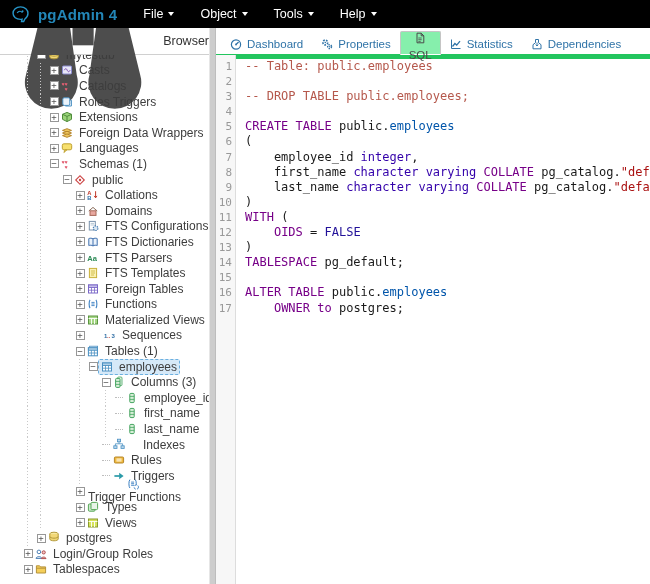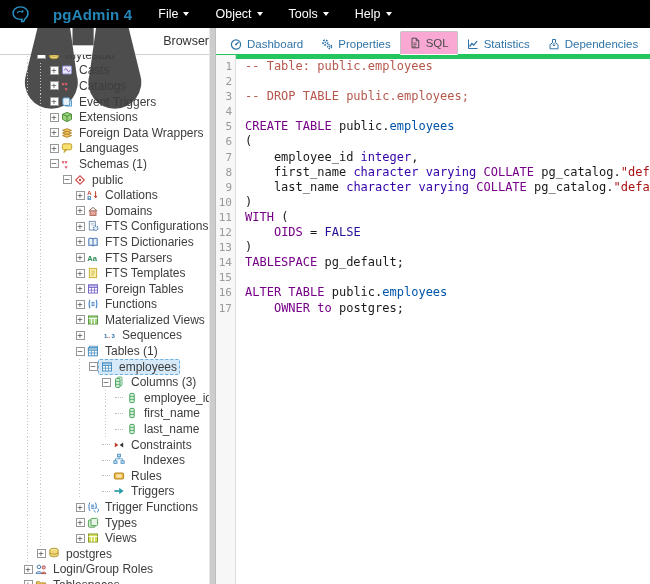--- a/index.html
+++ b/index.html
@@ -3,21 +3,21 @@
 <meta charset="utf-8">
 <style>
   html,body{margin:0;padding:0;}
   body{width:650px;height:584px;overflow:hidden;font-family:"Liberation Sans",sans-serif;background:#fff;position:relative;}
   .app{position:absolute;inset:0;}
 
   
   .topbar{position:absolute;top:0;left:0;width:650px;height:28px;background:var(--topbar,#000);display:flex;align-items:center;}
   .logo{display:flex;align-items:center;margin-left:10px;}
   .logo svg{width:21px;height:21px;}
-  .logo-text{color:var(--logoblue,#2386b7);font-size:15px;font-weight:bold;margin-left:22px;letter-spacing:.2px;}
+  .logo-text{color:var(--logoblue,#2386b7);font-size:15px;font-weight:bold;margin-left:7px;letter-spacing:.2px;}
   .menus{display:flex;margin-left:26px;gap:26px;}
   .menu{color:#fff;font-size:12.5px;display:flex;align-items:center;gap:5px;cursor:default;}
   .caret{width:0;height:0;border-left:3.5px solid transparent;border-right:3.5px solid transparent;border-top:4px solid #fff;display:inline-block;}
 
   
   .left-panel{position:absolute;top:28px;left:0;width:209px;bottom:0;background:#fff;border-right:1px solid #c2c2c2;overflow:hidden;}
   .panel-header{height:26px;border-bottom:1px solid #d0d0d0;display:flex;align-items:center;padding-left:9px;gap:6px;background:#fff;}
   .panel-header .ph-title{font-size:12.5px;color:#333;}
   .tree{position:absolute;top:27px;left:0;right:0;bottom:0;overflow:hidden;}
   .tree-inner{margin-top:-8px;}
@@ -33,21 +33,21 @@
   .rowsel{background:var(--selbg,#d6e9f8);border:1px dashed var(--selbd,#6cb0e0);border-radius:2px;display:flex;align-items:center;height:14px;padding-left:1px;margin-left:-1px;}
 
   
   .splitter{position:absolute;top:28px;left:209px;width:7px;bottom:0;background:var(--split,#cdcdcd);border-left:1px solid #e6e6e6;border-right:1px solid #bdbdbd;box-sizing:border-box;cursor:col-resize;}
 
   
   .right-panel{position:absolute;top:28px;left:216px;right:0;bottom:0;background:#fff;}
   .tabbar{height:26px;display:flex;align-items:flex-end;padding-left:5px;border-bottom:5px solid #22c55e;background:#fff;}
   .tab{height:22px;display:flex;align-items:center;gap:5px;padding:0 8px;font-size:11.5px;color:var(--accent,#2f73a7);border:1px solid transparent;border-bottom:none;margin-bottom:-1px;cursor:pointer;}
   .tab svg{width:12px;height:12px;}
-  .tab.active{background:#f9a8d4;border:1px solid #c5c5c5;border-bottom:1px solid #fff;border-radius:2px 2px 0 0;color:#4a4a4a;}
+  .tab.active{background:#86efac;border:1px solid #c5c5c5;border-bottom:1px solid #fff;border-radius:2px 2px 0 0;color:#4a4a4a;flex-direction:column;}
 
   
   .codewrap{position:absolute;top:27px;left:0;right:0;bottom:0;overflow:hidden;}
   .gutterbg{position:absolute;top:0;bottom:0;left:0;width:19px;background:var(--gbg,#f7f7f7);border-right:1px solid #ddd;}
   .code{position:relative;padding-top:4px;font-family:"DejaVu Sans Mono",monospace;font-size:12px;line-height:15.1px;}
   .cline{display:flex;}
   .ln{width:16px;flex:0 0 16px;text-align:right;padding-right:4px;color:var(--gtx,#999);font-size:11px;}
   .lc{white-space:pre;padding-left:9px;color:var(--pl,#1a1a1a);}
   .tok-kw{color:var(--kw,#770088);}
   .tok-atom{color:var(--atom,#221199);}
@@ -158,21 +158,21 @@
             <span class="exp">
               <span class="expbox">+</span>
             </span>
             <span style="display: flex; align-items: center;">
               <span class="ico">
                 <svg viewBox="0 0 12 12">
                   <rect x="1.8" y="1.8" width="7" height="7.6" rx="1.4" fill="#eaf3fb" stroke="#4a90c2"></rect>
                   <path d="M9.6 4.2h.8v5.8H4.4" fill="none" stroke="#4a90c2"></path>
                 </svg>
               </span>
-              <span class="lbl">Event Triggers</span>
+              <span class="lbl">Roles Triggers</span>
             </span>
           </div>
           <div class="trow">
             <span class="guide line"></span>
             <span class="guide line"></span>
             <span class="exp">
               <span class="expbox">+</span>
             </span>
             <span style="display: flex; align-items: center;">
               <span class="ico">
@@ -562,40 +562,20 @@
           <div class="trow">
             <span class="guide line"></span>
             <span class="guide line"></span>
             <span class="guide"></span>
             <span class="guide"></span>
             <span class="guide line"></span>
             <span class="guide"></span>
             <span class="exp">
               <span class="stub"></span>
             </span>
-            <span style="display: flex; align-items: center;">
-              <span class="ico">
-                <svg viewBox="0 0 12 12">
-                  <path d="M1.8 3.4v5.2L5.4 6z" fill="#c0392b"></path>
-                  <path d="M10.2 3.4v5.2L6.6 6z" fill="#333"></path>
-                </svg>
-              </span>
-              <span class="lbl">Constraints</span>
-            </span>
-          </div>
-          <div class="trow">
-            <span class="guide line"></span>
-            <span class="guide line"></span>
-            <span class="guide"></span>
-            <span class="guide"></span>
-            <span class="guide line"></span>
-            <span class="guide"></span>
-            <span class="exp">
-              <span class="stub"></span>
-            </span>
             <span style="display: flex;  gap: 12px;">
               <span class="ico">
                 <svg viewBox="0 0 12 12">
                   <rect x="4.4" y="1.2" width="3.2" height="2.6" fill="#bcd8ec" stroke="#4a90c2" stroke-width="0.8"></rect>
                   <rect x="0.8" y="7.8" width="3.2" height="2.6" fill="#bcd8ec" stroke="#4a90c2" stroke-width="0.8"></rect>
                   <rect x="8" y="7.8" width="3.2" height="2.6" fill="#bcd8ec" stroke="#4a90c2" stroke-width="0.8"></rect>
                   <path d="M6 3.8v2M2.4 7.8V5.8h7.2v2" fill="none" stroke="#4a90c2" stroke-width="0.8"></path>
                 </svg>
               </span>
               <span class="lbl">Indexes</span>
@@ -642,21 +622,21 @@
             </span>
           </div>
           <div class="trow">
             <span class="guide line"></span>
             <span class="guide line"></span>
             <span class="guide"></span>
             <span class="guide"></span>
             <span class="exp">
               <span class="expbox">+</span>
             </span>
-            <span style="display: flex; align-items: center;">
+            <span style="display: flex; align-items: center; flex-direction: column;">
               <span class="ico">
                 <svg viewBox="0 0 12 12">
                   <path d="M2.9 1.6C1.6 2.8 1.6 8.8 2.9 10M8.3 1.6c1.3 1.2 1.3 7.2 0 8.4" fill="none" stroke="#3a7fc2" stroke-width="1"></path>
                   <path d="M4.1 4.1h3M4.1 5.7h3M4.1 7.3h3" stroke="#3a7fc2" stroke-width="0.9"></path>
                   <circle cx="9.3" cy="9.1" r="2.2" fill="#fff" stroke="#3a7fc2" stroke-width="0.9" stroke-dasharray="2.4 1.2"></circle>
                 </svg>
               </span>
               <span class="lbl">Trigger Functions</span>
             </span>
           </div>

